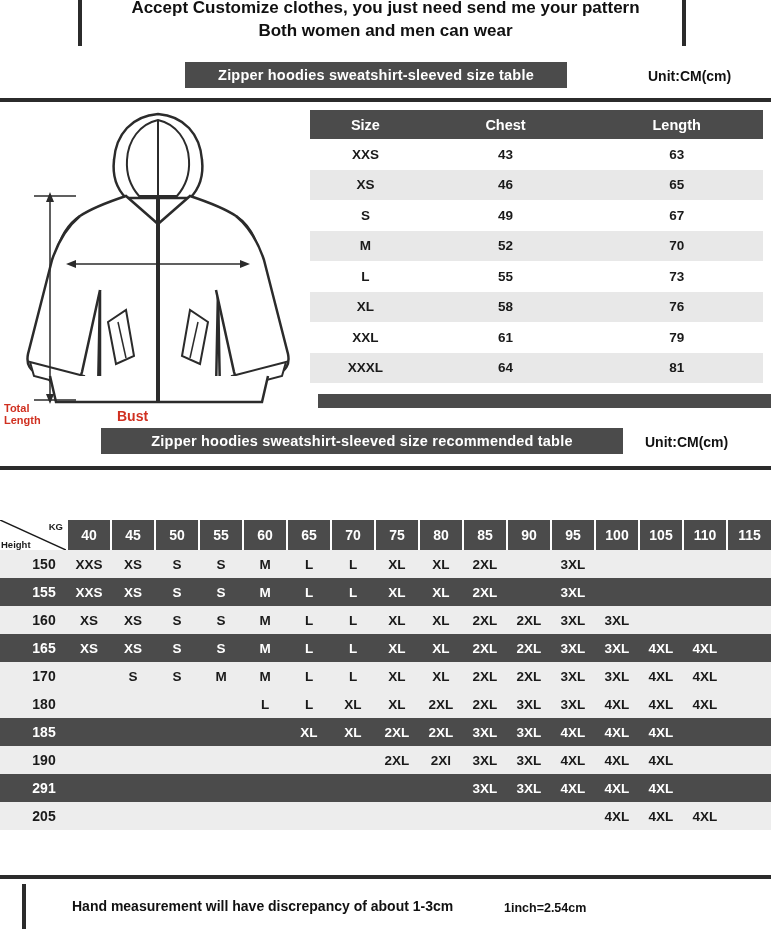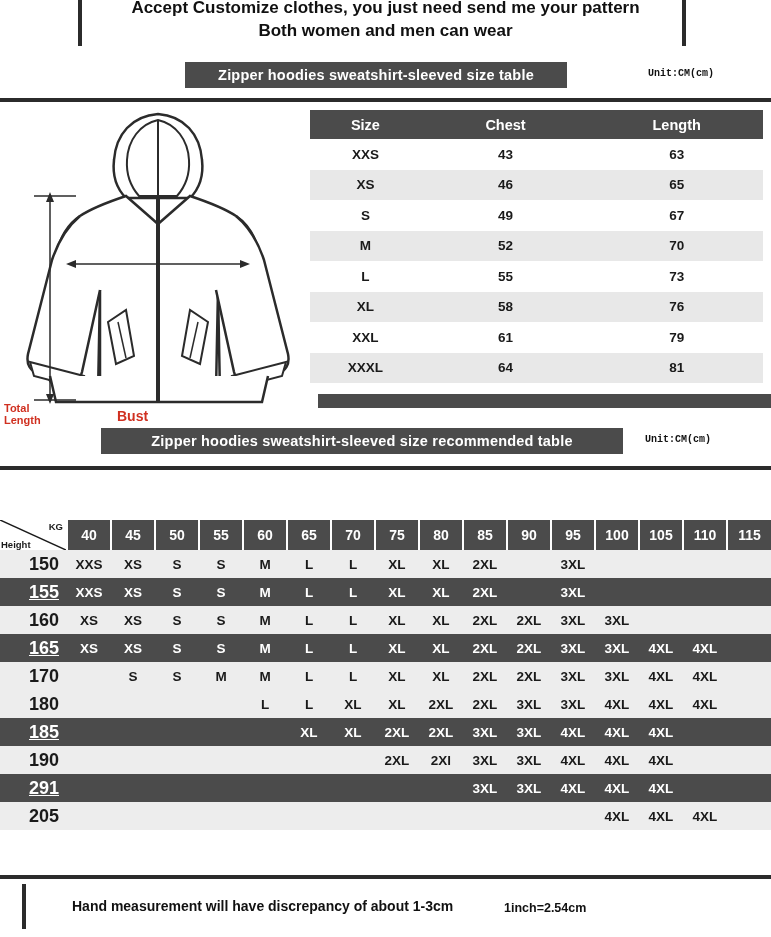--- a/index.html
+++ b/index.html
@@ -57,24 +57,23 @@
     letter-spacing: 0.2px;
   }
   #title1 {
     left: 185px; top: 62px; width: 382px; height: 26px;
   }
   #title2 {
     left: 101px; top: 428px; width: 522px; height: 26px;
   }
   .unit-label {
     position: absolute;
-    font-size: 10px;
+    font-size: 14px;
     font-weight: bold;
     color: #111;
-    font-family: Liberation Mono, monospace;
   }
   #unit1 { left: 648px; top: 68px; }
   #unit2 { left: 645px; top: 434px; }
 
   .hr-rule {
     position: absolute;
     left: 0;
     width: 771px;
     height: 4px;
     background: #2b2b2b;
@@ -181,23 +180,23 @@
   .corner-height {
     position: absolute; left: 1px; bottom: 0px;
     font-size: 9.5px; font-weight: bold;
   }
   .corner-diag {
     position: absolute; left: 0; top: 0;
     width: 66px; height: 30px;
   }
   table.grid tbody tr.light td { background: #ededed; }
   table.grid tbody tr.dark td { background: #4b4b4b; color: #ffffff; }
-  table.grid tbody td.hcell { width: 66px; font-size: 18px; padding-left: 21px; }
+  table.grid tbody td.hcell { width: 66px; font-size: 14px; padding-left: 21px; }
   table.grid tbody tr.light td.hcell { background: #ededed; color:#1a1a1a; }
-  table.grid tbody tr.dark td.hcell { background: #4b4b4b; color:#ffffff;text-decoration:underline; }
+  table.grid tbody tr.dark td.hcell { background: #4b4b4b; color:#ffffff; }
 
   
   .footer {
     position: absolute;
     left: 22px; top: 884px;
     width: 727px; height: 45px;
     border-left: 4px solid #2b2b2b;
     box-sizing: border-box;
   }
   .footer-text {

